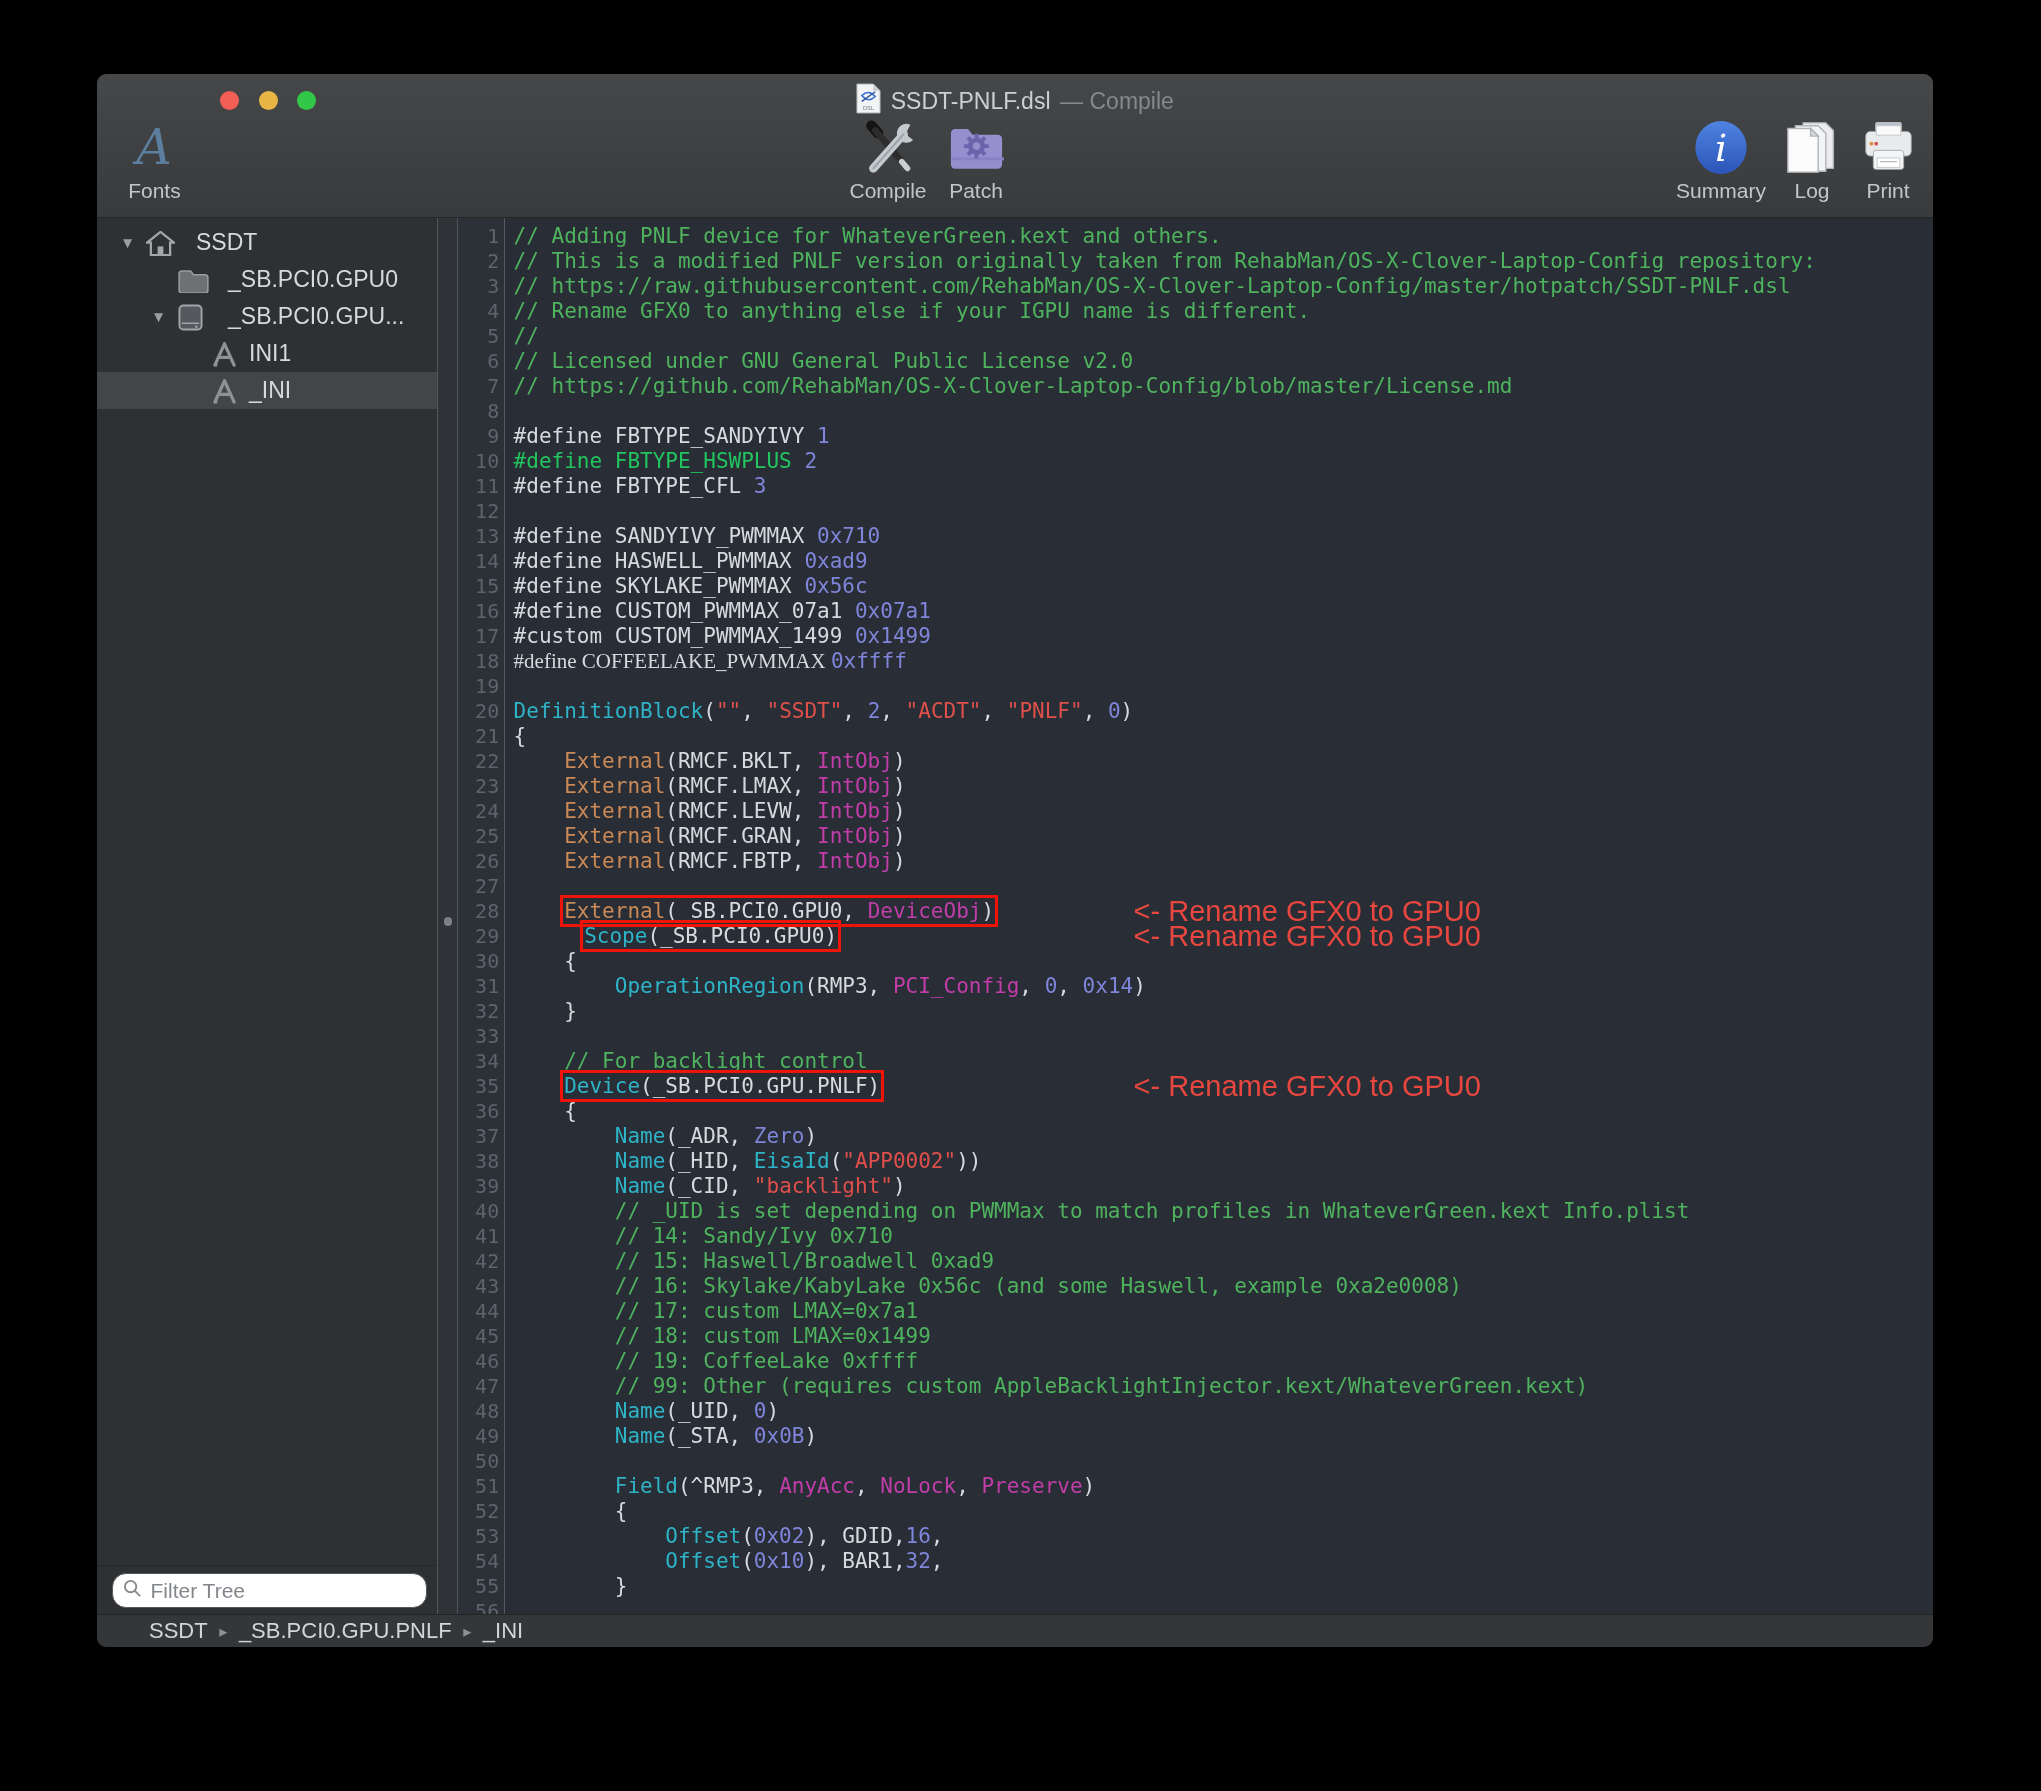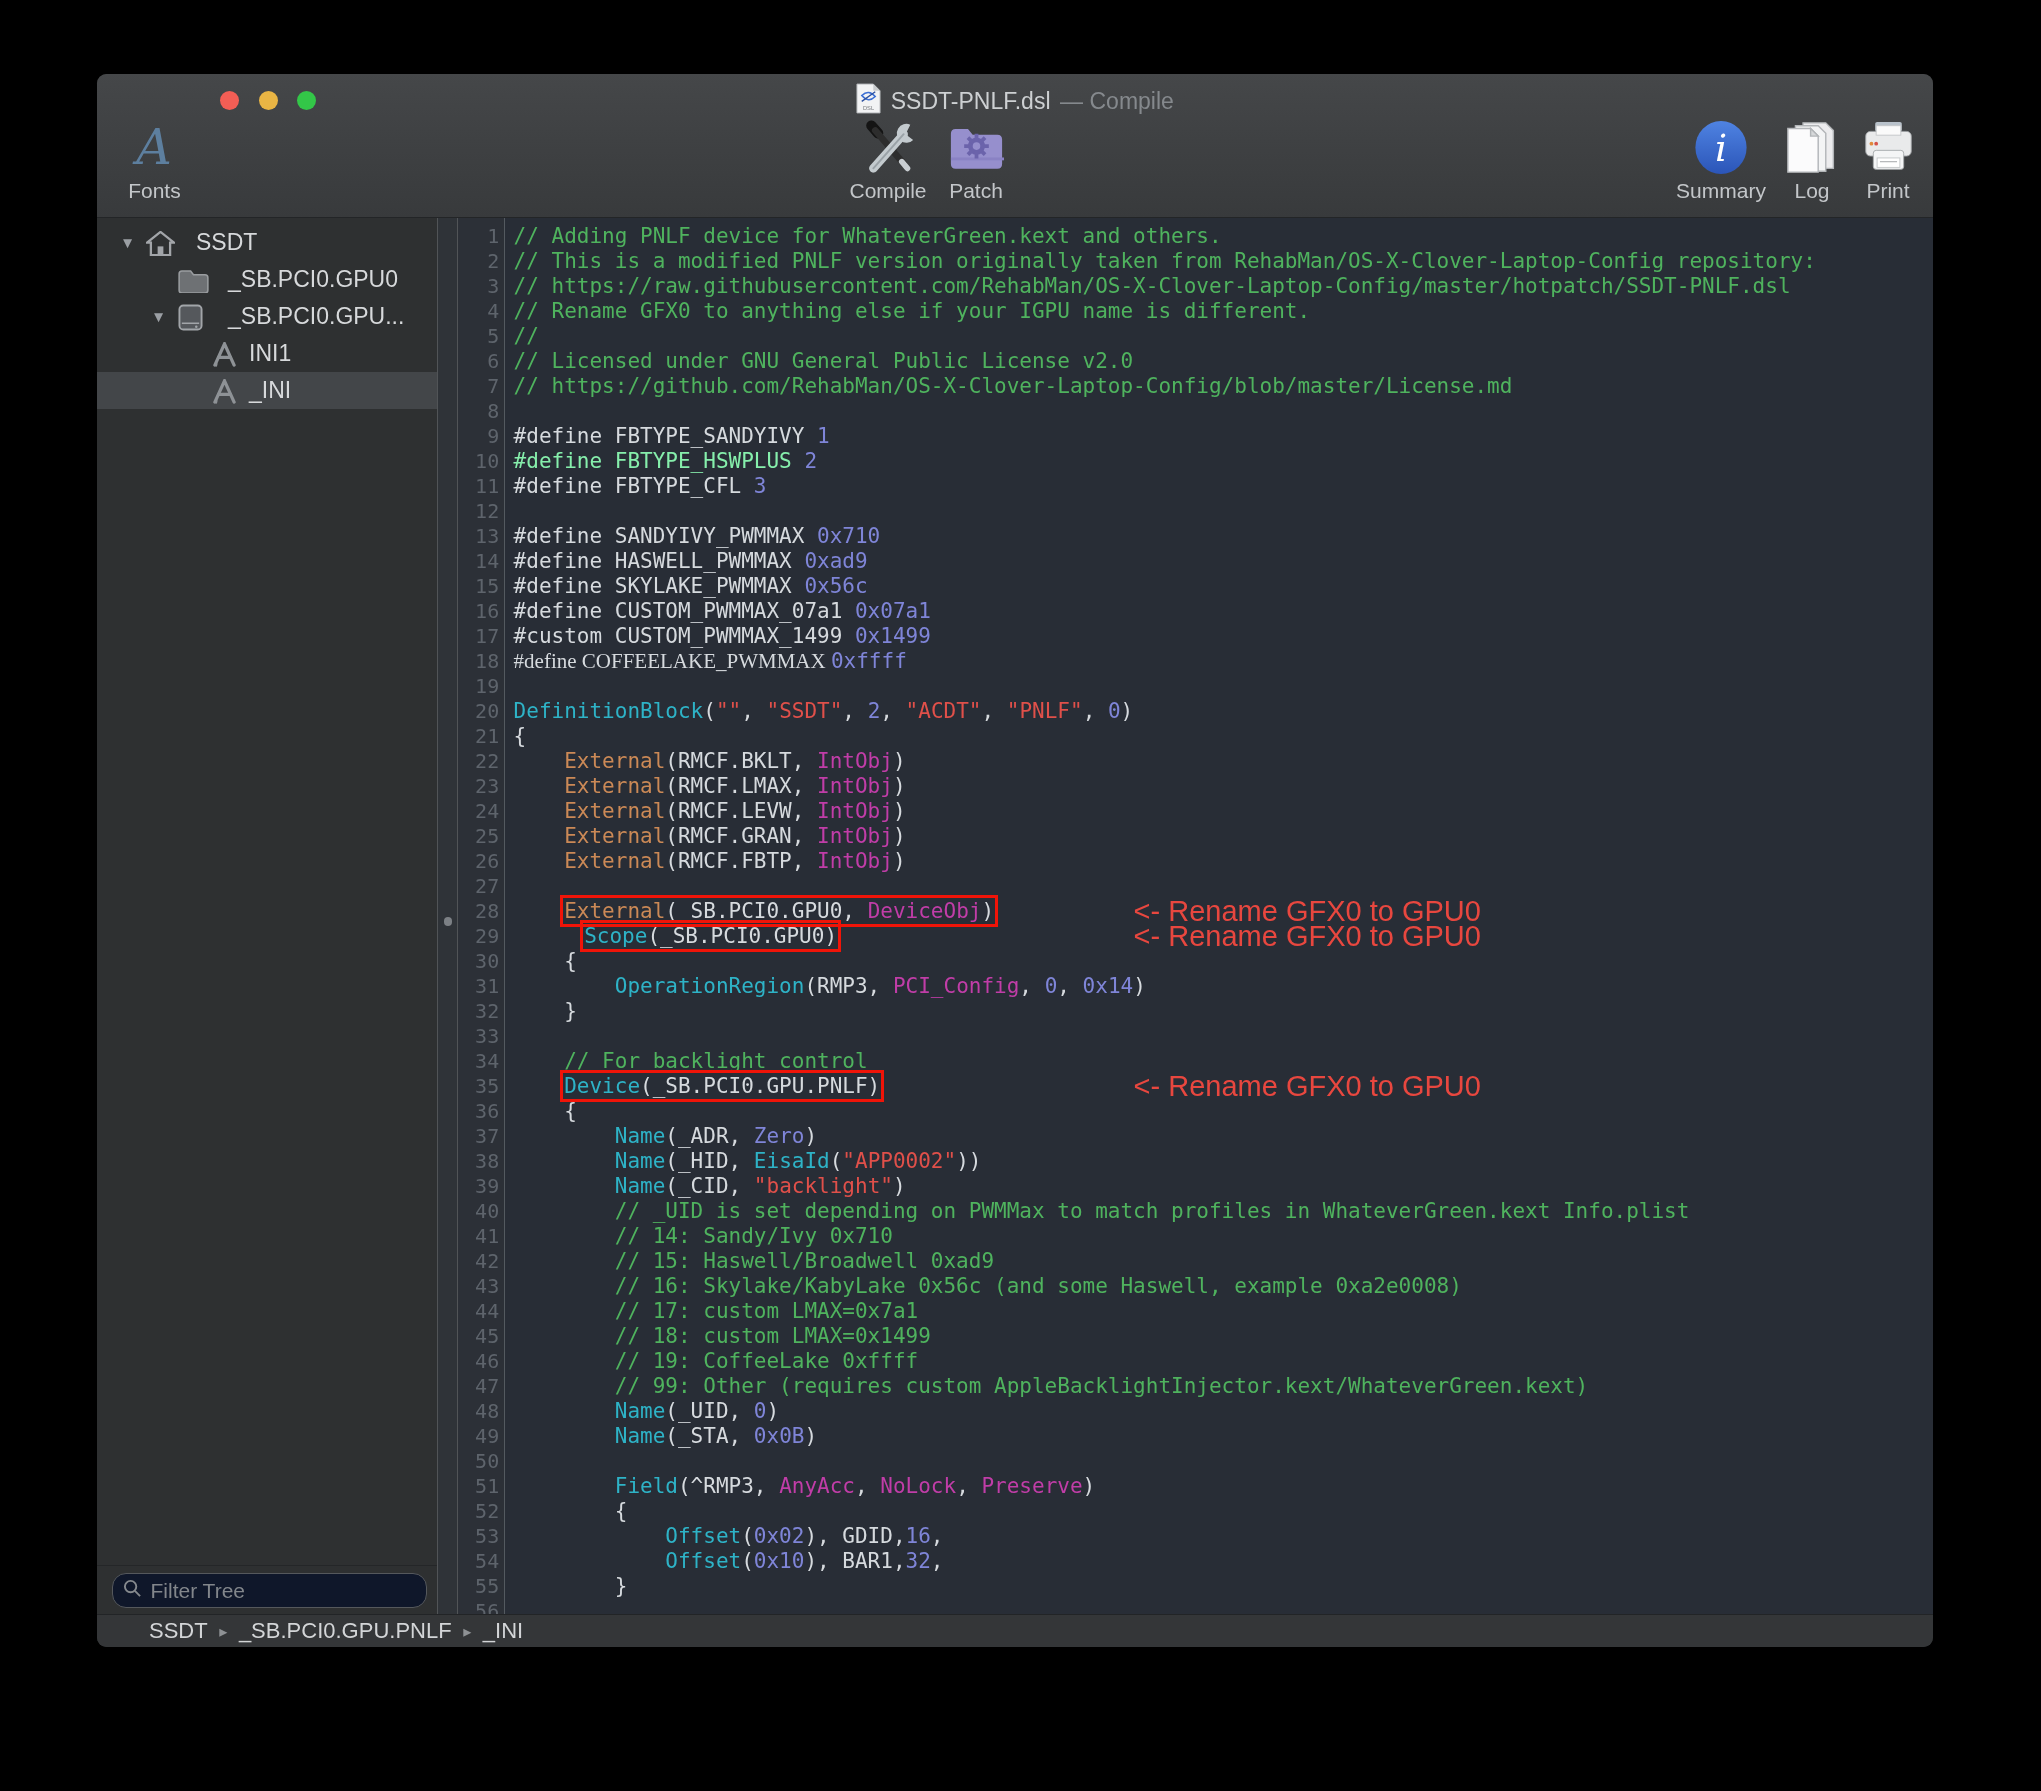--- a/index.html
+++ b/index.html
@@ -21,21 +21,21 @@
   .main{position:absolute;top:144px;bottom:32.5px;left:0;right:0;display:flex;}
   .sidebar{width:340px;background:#2e3031;border-right:1.9px solid #515457;position:relative;flex:none;}
   .tree{position:absolute;top:5.7px;left:0;right:0;}
   .trow{height:37px;position:relative;color:#d7d9db;font-size:23px;line-height:37px;}
   .trow.sel{background:#434649;}
   .trow .tri{position:absolute;top:0;font-size:15.3px;color:#9b9fa4;}
   .trow .ticn{position:absolute;top:6.7px;}
   .trow .tlbl{position:absolute;top:0;white-space:nowrap;}
   .filter-area{position:absolute;bottom:0;left:0;right:0;height:49px;border-top:1px solid #242628;}
   .filterbox{position:absolute;bottom:6.7px;left:15.3px;right:9.6px;height:32.5px;border:1.9px solid #55585c;
-             border-radius:14px;background:#0f172a;display:flex;align-items:center;gap:8.6px;
+             border-radius:14px;background:#ffffff;display:flex;align-items:center;gap:8.6px;
              padding:0 9.6px;color:#82868b;font-size:21px;}
   .ribbon{width:19px;background:#2f3338;border-right:1.9px solid #515457;position:relative;flex:none;}
   .ribbon-dot{position:absolute;left:5.7px;top:699px;width:8.6px;height:8.6px;border-radius:50%;background:#7c8085;}
   .gutter{width:46px;background:#2c3037;border-right:1.9px solid #545a60;padding-top:5.7px;
           font-family:"DejaVu Sans Mono",monospace;font-size:20px;color:#5e646c;flex:none;overflow:hidden;}
   .gn{height:25px;line-height:25px;text-align:right;padding-right:4.8px;}
   .code{flex:1;background:#282d36;padding-top:5.7px;padding-left:8.6px;overflow:hidden;position:relative;
         font-family:"DejaVu Sans Mono",monospace;font-size:21px;}
   .cl{height:25px;line-height:25px;white-space:pre;position:relative;}
   .redbox{outline:3.8px solid #f01408;outline-offset:1px;}
@@ -286,21 +286,21 @@
       <div class="code">
           <div class="cl"><span style="color: rgb(79, 179, 94);">// Adding PNLF device for WhateverGreen.kext and others.</span></div>
           <div class="cl"><span style="color: rgb(79, 179, 94);">// This is a modified PNLF version originally taken from RehabMan/OS-X-Clover-Laptop-Config repository:</span></div>
           <div class="cl"><span style="color: rgb(79, 179, 94);">// https://raw.githubusercontent.com/RehabMan/OS-X-Clover-Laptop-Config/master/hotpatch/SSDT-PNLF.dsl</span></div>
           <div class="cl"><span style="color: rgb(79, 179, 94);">// Rename GFX0 to anything else if your IGPU name is different.</span></div>
           <div class="cl"><span style="color: rgb(79, 179, 94);">//</span></div>
           <div class="cl"><span style="color: rgb(79, 179, 94);">// Licensed under GNU General Public License v2.0</span></div>
           <div class="cl"><span style="color: rgb(79, 179, 94);">// https://github.com/RehabMan/OS-X-Clover-Laptop-Config/blob/master/License.md</span></div>
           <div class="cl"></div>
           <div class="cl"><span style="color: rgb(214, 218, 222);">#define FBTYPE_SANDYIVY </span><span style="color: rgb(127, 133, 216);">1</span></div>
-          <div class="cl"><span style="color: #86efac;">#define FBTYPE_HSWPLUS </span><span style="color: rgb(127, 133, 216);">2</span></div>
+          <div class="cl"><span style="color: #22c55e;">#define FBTYPE_HSWPLUS </span><span style="color: rgb(127, 133, 216);">2</span></div>
           <div class="cl"><span style="color: rgb(214, 218, 222); margin-top: 25px;">#define FBTYPE_CFL </span><span style="color: rgb(127, 133, 216);">3</span></div>
           <div class="cl"></div>
           <div class="cl"><span style="color: rgb(214, 218, 222);">#define SANDYIVY_PWMMAX </span><span style="color: rgb(127, 133, 216);">0x710</span></div>
           <div class="cl"><span style="color: rgb(214, 218, 222);">#define HASWELL_PWMMAX </span><span style="color: rgb(127, 133, 216);">0xad9</span></div>
           <div class="cl"><span style="color: rgb(214, 218, 222);">#define SKYLAKE_PWMMAX </span><span style="color: rgb(127, 133, 216);">0x56c</span></div>
           <div class="cl"><span style="color: rgb(214, 218, 222);">#define CUSTOM_PWMMAX_07a1 </span><span style="color: rgb(127, 133, 216);">0x07a1</span></div>
           <div class="cl"><span style="color: rgb(214, 218, 222);">#custom CUSTOM_PWMMAX_1499 </span><span style="color: rgb(127, 133, 216);">0x1499</span></div>
           <div class="cl"><span style="color: rgb(214, 218, 222); font-family: Liberation Serif, serif;">#define COFFEELAKE_PWMMAX </span><span style="color: rgb(127, 133, 216);">0xffff</span></div>
           <div class="cl"></div>
           <div class="cl"><span style="color: rgb(46, 179, 199);">DefinitionBlock</span><span style="color: rgb(214, 218, 222);">(</span><span style="color: rgb(224, 80, 74);">""</span><span style="color: rgb(214, 218, 222);">, </span><span style="color: rgb(224, 80, 74);">"SSDT"</span><span style="color: rgb(214, 218, 222);">, </span><span style="color: rgb(127, 133, 216);">2</span><span style="color: rgb(214, 218, 222);">, </span><span style="color: rgb(224, 80, 74);">"ACDT"</span><span style="color: rgb(214, 218, 222);">, </span><span style="color: rgb(224, 80, 74);">"PNLF"</span><span style="color: rgb(214, 218, 222);">, </span><span style="color: rgb(127, 133, 216);">0</span><span style="color: rgb(214, 218, 222);">)</span></div>

